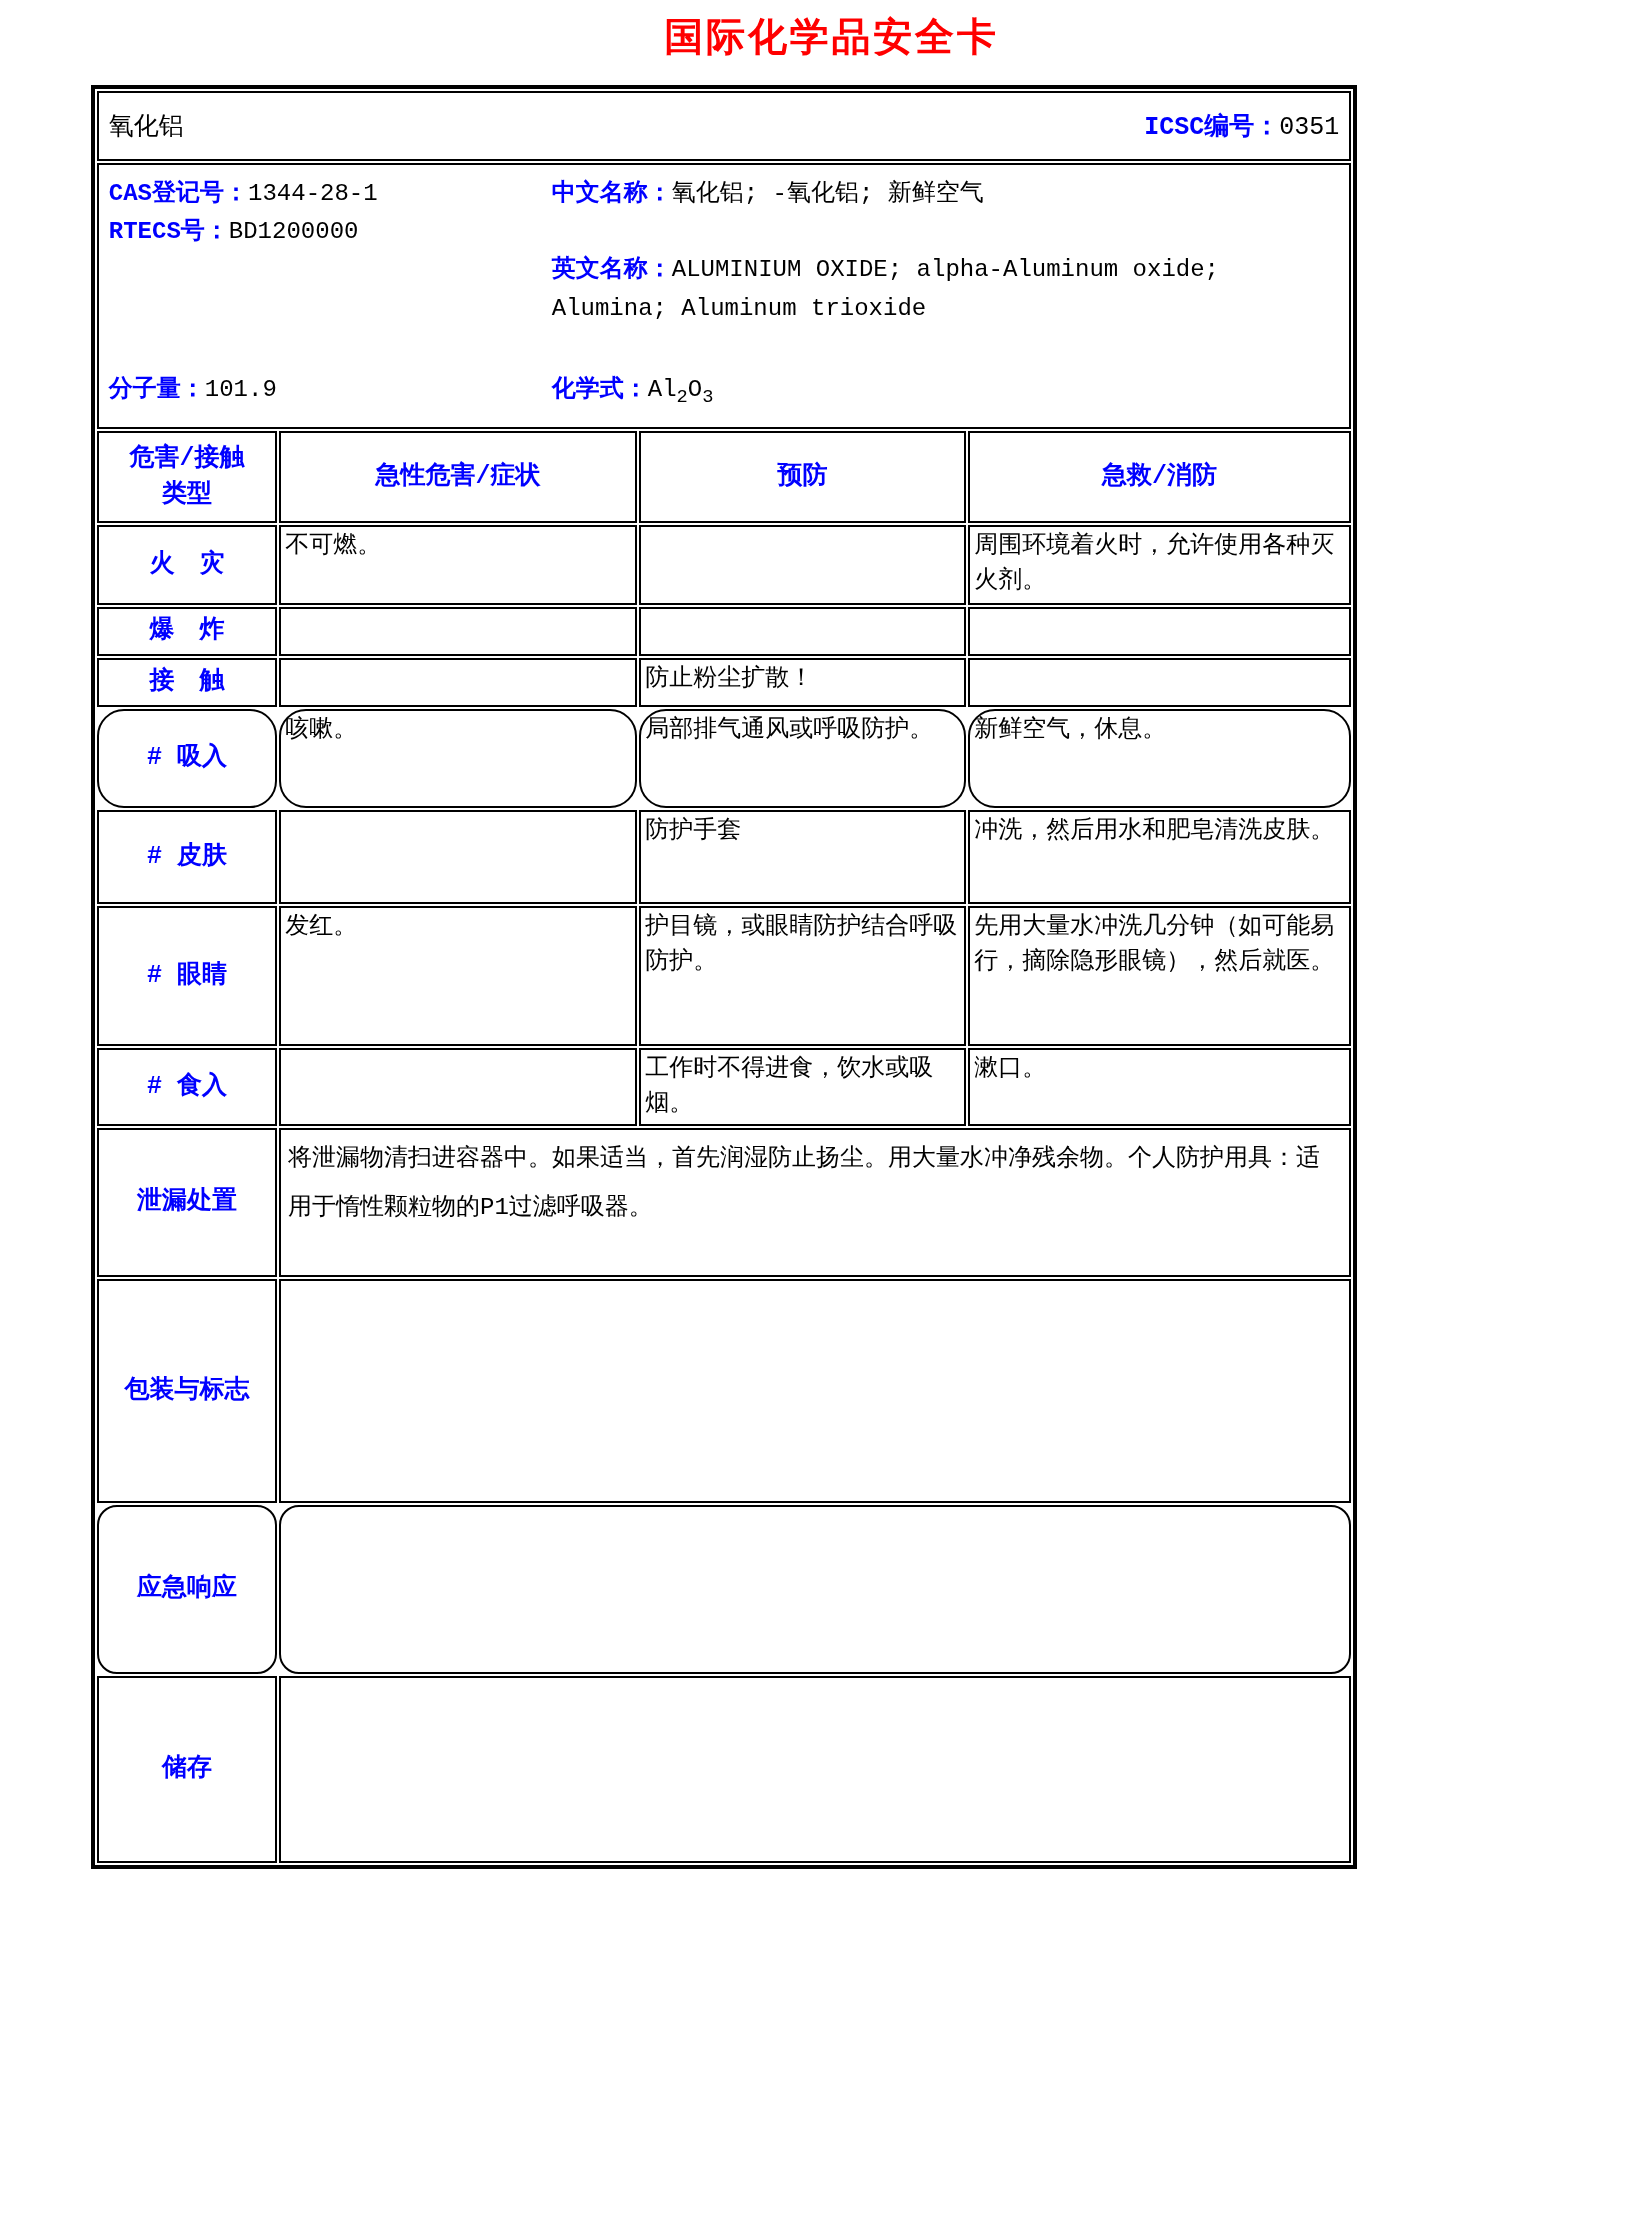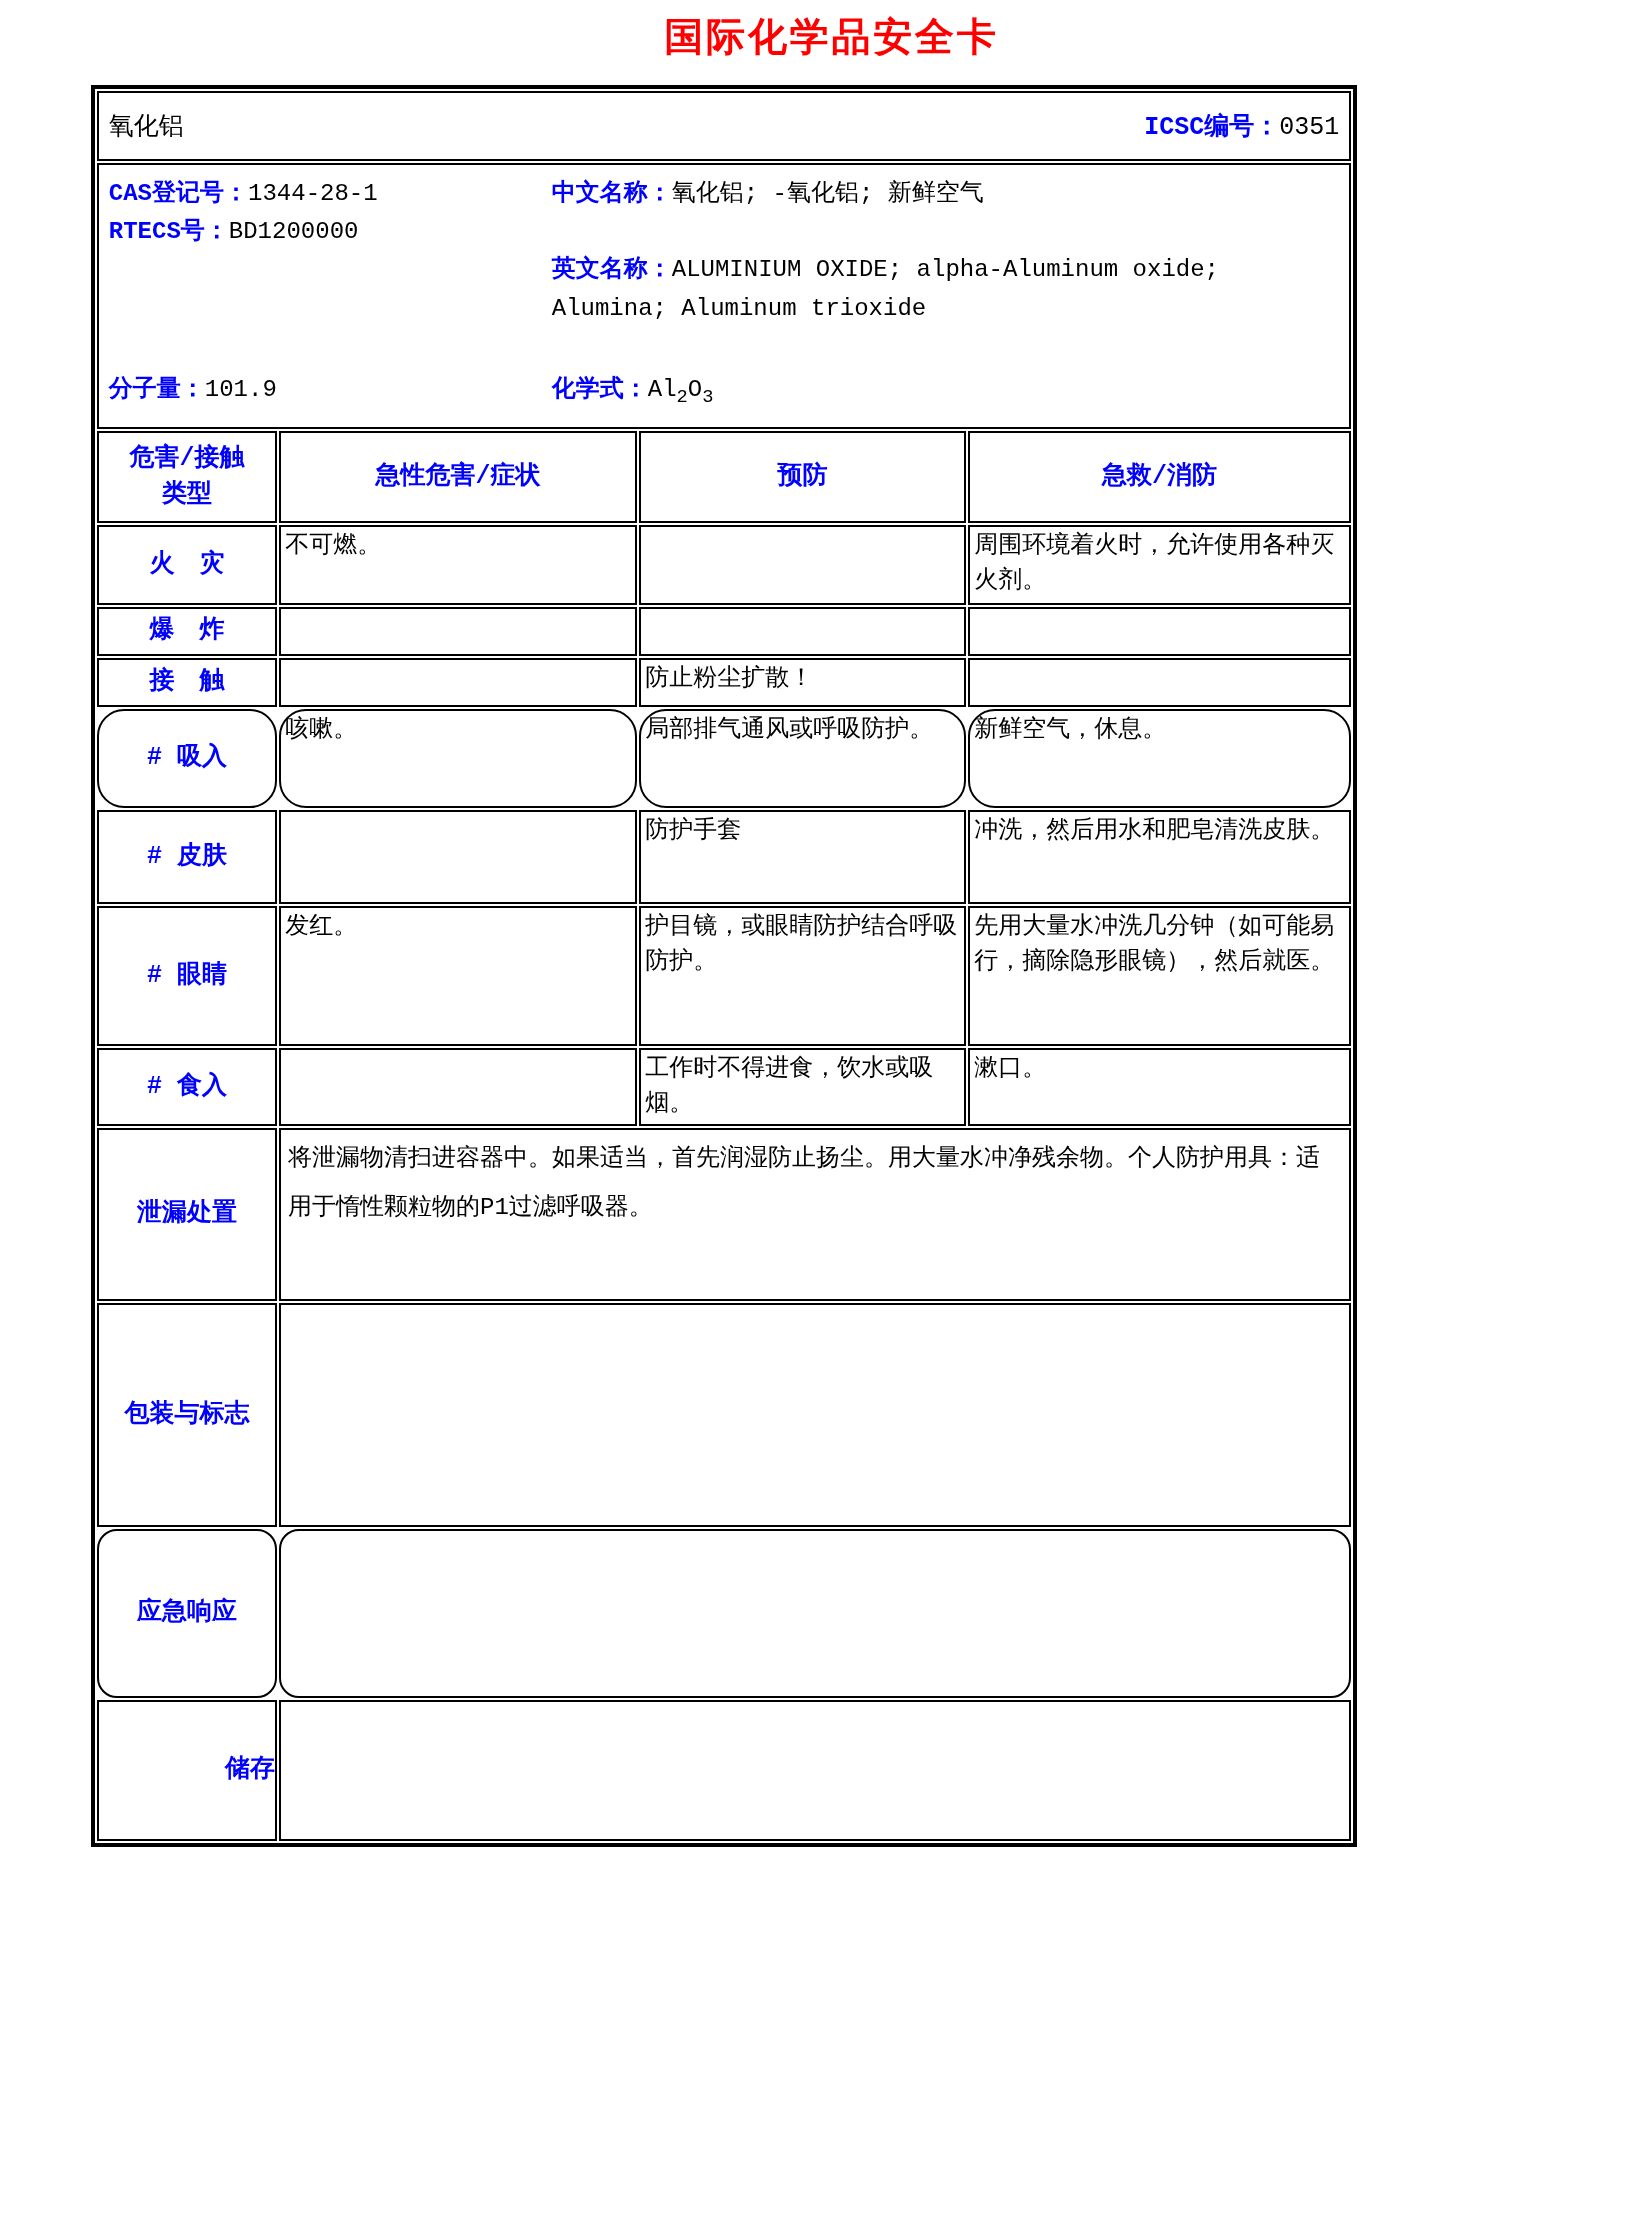--- a/index.html
+++ b/index.html
@@ -61,24 +61,24 @@
   .r-name  td { height: 70px; }
   .r-ids   td { height: 266px; }
   .r-hdr   td { height: 92px; }
   .r-fire  td { height: 80px; }
   .r-expl  td { height: 49px;  }
   .r-cont  td { height: 49px;  }
   .r-inh   td { height: 99px; border-radius: 27px; }
   .r-skin  td { height: 94px; }
   .r-eyes  td { height: 140px; }
   .r-ing   td { height: 78px; }
-  .r-spill td { height: 173px; }
+  .r-spill td { height: 149px; }
   .r-pack  td { height: 224px; }
   .r-emg   td { height: 169px; border-radius: 20px; }
-  .r-stor  td { height: 141px; text-align: right; }
+  .r-stor  td { height: 187px; }
   
   .name-row {
     display: flex;
     justify-content: space-between;
     align-items: center;
     font-size: 25px;
     padding: 0 9.8px;
     height: 100%;
   }
   

